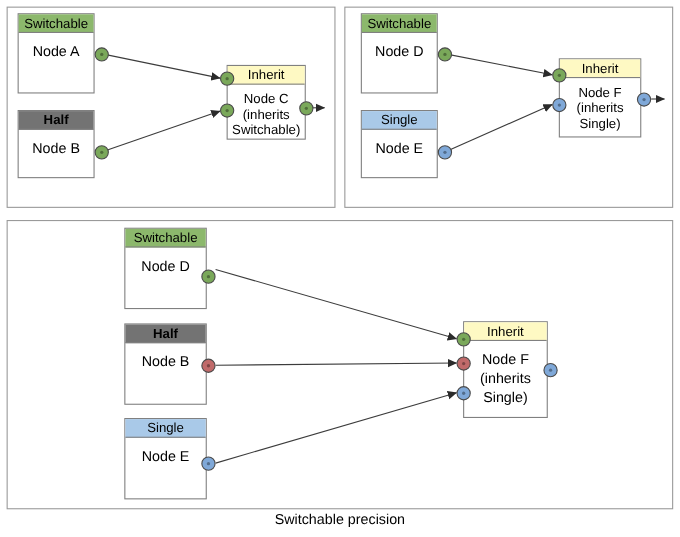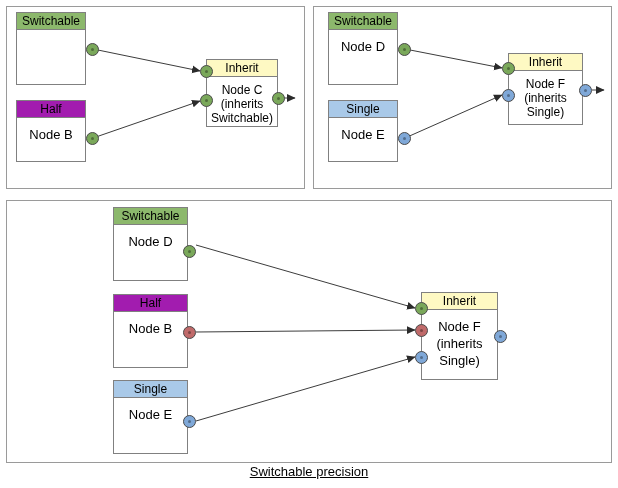--- a/index.html
+++ b/index.html
@@ -33,21 +33,21 @@
     box-sizing:border-box;
     height:17px;
     line-height:16px;
     text-align:center;
     font-size:12px;
     border-bottom:1px solid #808080;
     white-space:nowrap;
     overflow:hidden;
   }
   .hdr-green{background:#8cb86c;}
-  .hdr-red{background:#a21caf;}
+  .hdr-red{background:#737373;font-weight:bold;}
   .hdr-blue{background:#a9c9e8;}
   .hdr-gray{background:#fef9c3;}
 
   .node-body{
     flex:1 1 auto;
     display:flex;
     align-items:flex-start;
     justify-content:center;
     padding-top:9px;
     font-size:13px;
@@ -109,20 +109,21 @@
 
     <line x1="196" y1="245" x2="415" y2="308" stroke="#3c3c3c" stroke-width="1" marker-end="url(#arw)"></line>
     <line x1="196" y1="332" x2="415" y2="330" stroke="#3c3c3c" stroke-width="1" marker-end="url(#arw)"></line>
     <line x1="196" y1="421" x2="415" y2="357" stroke="#3c3c3c" stroke-width="1" marker-end="url(#arw)"></line>
   </svg>
 
   <div class="panel" style="left:6px;top:6px;width:299px;height:183px;"></div>
 
   <div class="node" style="left:16px;top:12px;width:70px;height:73px;">
     <div class="node-header hdr-green">Switchable</div>
+    <div class="node-body">Node A</div>
   </div>
   <div class="port green" style="left:86px;top:43px;"></div>
 
   <div class="node" style="left:16px;top:100px;width:70px;height:62px;">
     <div class="node-header hdr-red">Half</div>
     <div class="node-body">Node B</div>
   </div>
   <div class="port green" style="left:86px;top:132px;"></div>
 
   <div class="node" style="left:206px;top:59px;width:72px;height:68px;">
@@ -183,15 +184,15 @@
     <div class="node-header hdr-gray">Inherit</div>
     <div class="node-body" style="font-size:13px;line-height:17px;padding-top:8px;">Node F
 (inherits
 Single)</div>
   </div>
   <div class="port green" style="left:415px;top:302px;"></div>
   <div class="port red" style="left:415px;top:324px;"></div>
   <div class="port blue" style="left:415px;top:351px;"></div>
   <div class="port blue" style="left:494px;top:330px;"></div>
 
-  <div class="caption" style="left:0;top:464px;text-decoration:underline;">Switchable precision</div>
+  <div class="caption" style="left:0;top:464px;">Switchable precision</div>
 
 </div>
 
 </body></html>

